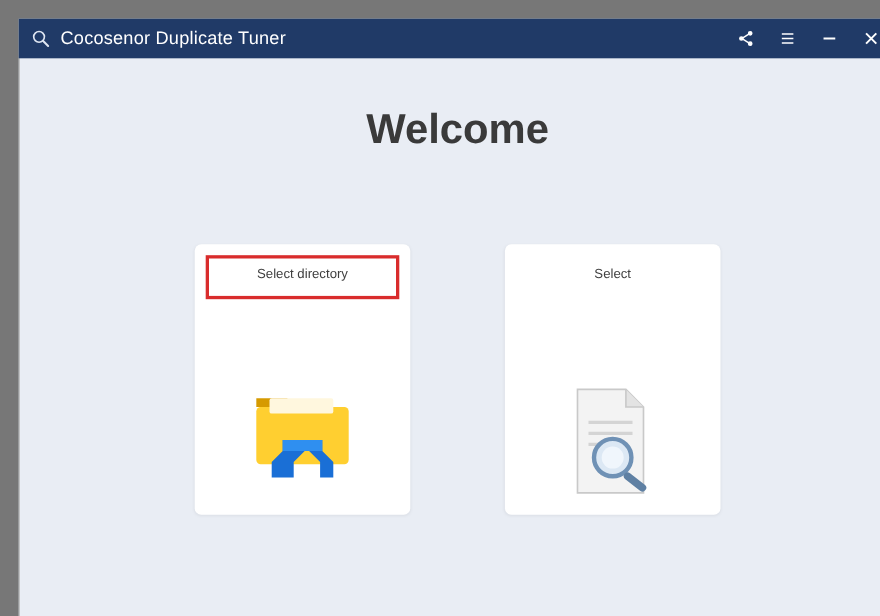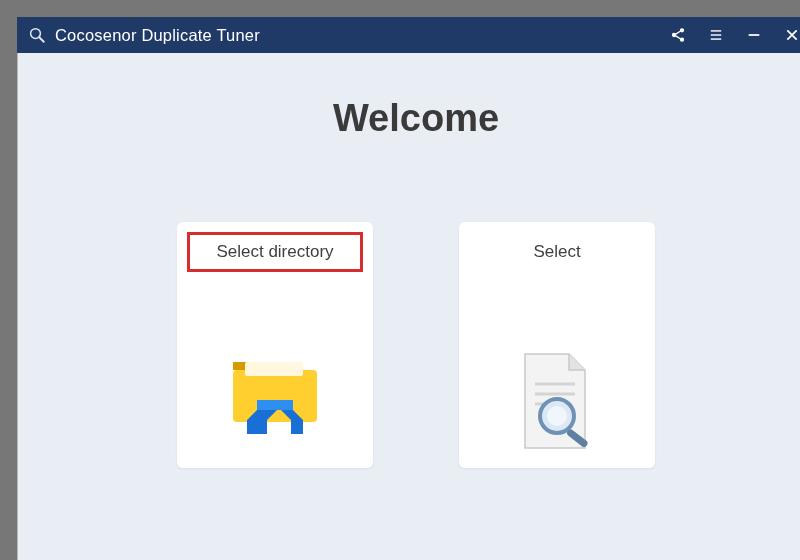--- a/index.html
+++ b/index.html
@@ -74,21 +74,21 @@
       border-radius:6px;
       box-shadow:0 1px 3px rgba(0,0,0,.06);
       display:flex;
       flex-direction:column;
       align-items:center;
       cursor:pointer;
       position:relative;
     }
     .card-label{
       margin-top:20px;
-      font-size:17px;
+      font-size:12px;
       color:#3f3f3f;
       font-weight:400;
     }
     .highlight-box{
       position:absolute;
       top:10px;
       left:10px;
       width:176px;
       height:40px;
       border:3px solid #d92c2c;

